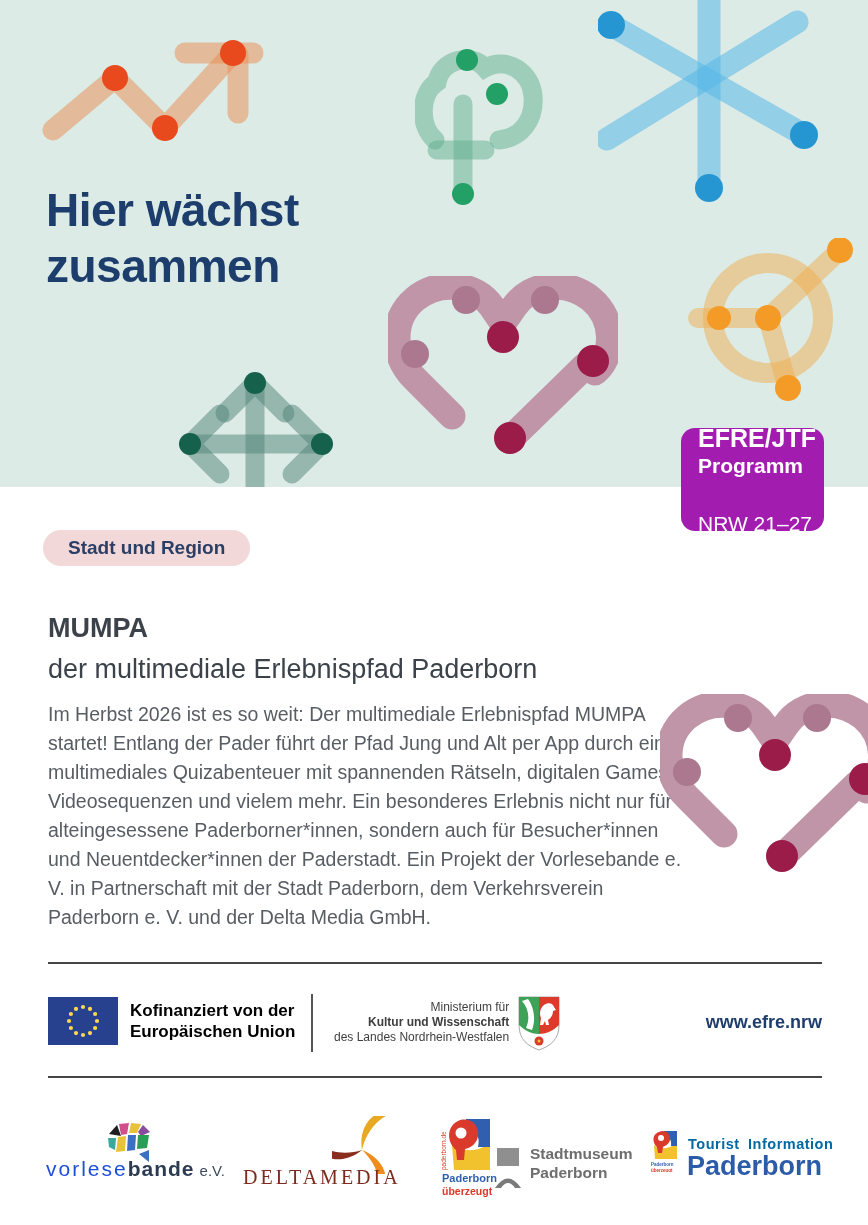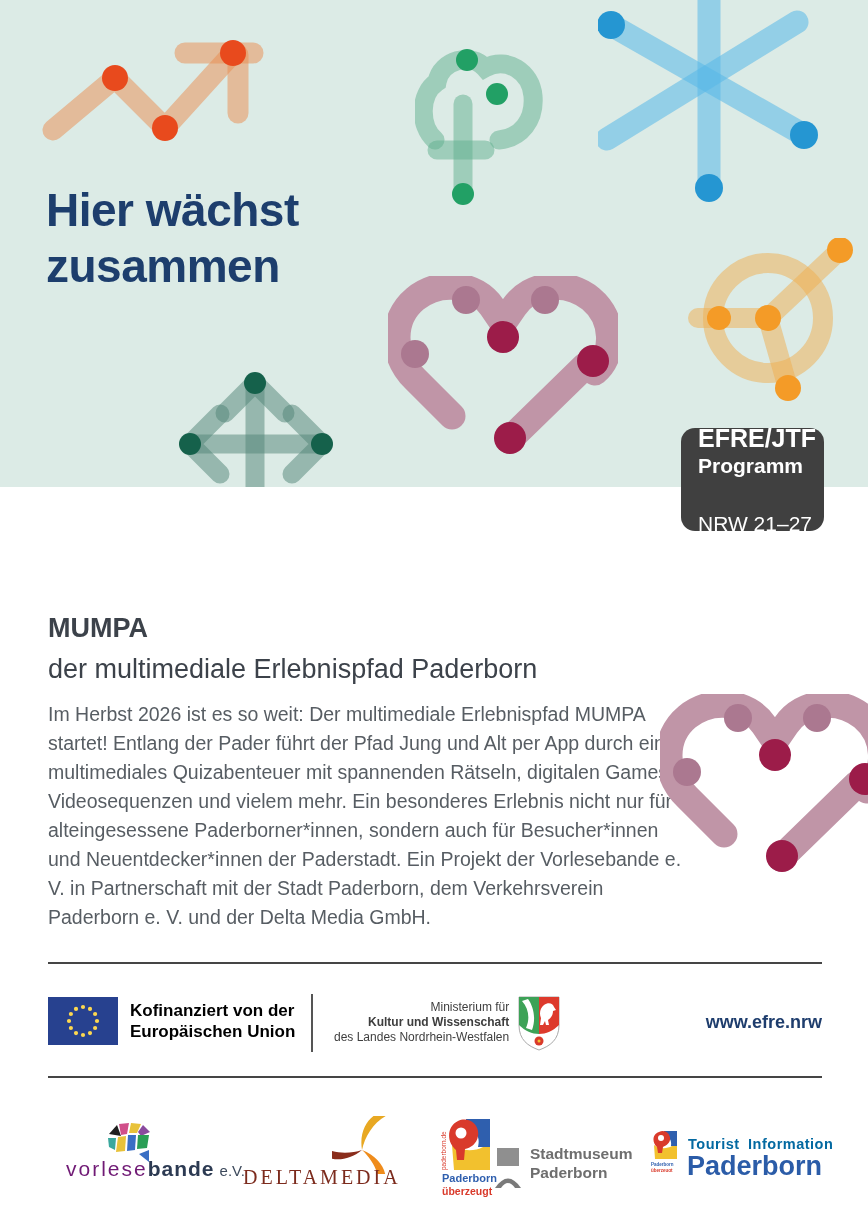--- a/index.html
+++ b/index.html
@@ -2,40 +2,40 @@
 <html><head>
 <meta charset="utf-8">
 <style>
   html,body{margin:0;padding:0;background:#fff;}
   .page{position:relative;width:868px;height:1225px;background:#ffffff;overflow:hidden;
         font-family:"Liberation Sans",sans-serif;}
   .header{position:absolute;left:0;top:0;width:868px;height:487px;background:#dcebe6;overflow:hidden;}
   .abs{position:absolute;}
   .hero{position:absolute;left:46px;top:182px;margin:0;font-size:46px;line-height:56px;
         font-weight:bold;color:#1d3e6d;letter-spacing:-0.5px;}
-  .badge{position:absolute;left:681px;top:428px;width:143px;height:103px;background:#404040;
+  .badge{position:absolute;left:681px;top:428px;width:143px;height:103px;background:#a21caf;
          border-radius:14px;color:#fff;display:flex;flex-direction:column;justify-content:center;
          padding-left:17px;box-sizing:border-box;z-index:5;}
   .badge-l1{font-size:25px;font-weight:bold;line-height:30px;}
   .badge-l2{font-size:21px;font-weight:bold;line-height:25px;}
   .badge-l3{font-size:21px;line-height:26px;margin-top:33px;}
   .pill{position:absolute;left:43px;top:530px;height:36px;padding:0 25px;background:#f2d8d8;
         border-radius:18px;display:flex;align-items:center;font-size:19px;font-weight:bold;color:#2b3f66;}
   .project-name{position:absolute;left:48px;top:613px;font-size:27px;font-weight:bold;color:#3c424a;}
   .project-subtitle{position:absolute;left:48px;top:654px;font-size:27px;color:#3c424a;}
   .project-desc{position:absolute;left:48px;top:700px;width:640px;margin:0;font-size:19.5px;
         line-height:29px;color:#575d63;}
   .rule{position:absolute;left:48px;width:774px;height:2px;background:#454545;}
   .eu-label{position:absolute;left:130px;top:1000px;font-size:17px;font-weight:bold;color:#000000;line-height:21px;}
   .v-divider{position:absolute;left:311px;top:994px;width:2px;height:58px;background:#555;}
   .ministry{position:absolute;left:334px;top:1000px;font-size:12px;color:#3e3e3e;line-height:15px;text-align:right;}
   .ministry .b{font-weight:bold;}
   .website{position:absolute;right:46px;top:1012px;font-size:18px;font-weight:bold;color:#1e3d6d;}
   .vb-text{position:absolute;left:46px;top:1157px;white-space:nowrap;}
-  .vb-p1{font-size:21px;color:#701a75;letter-spacing:2px;margin-left:20px;}
+  .vb-p1{font-size:21px;color:#1d4ed8;letter-spacing:2px;}
   .vb-p2{font-size:21px;font-weight:bold;color:#2c3a52;letter-spacing:1px;}
   .vb-ev{font-size:15px;color:#3d4a5c;margin-left:5px;}
   .dm-text{position:absolute;left:243px;top:1166px;font-family:"Liberation Serif",serif;
         font-size:20px;color:#7c2b1d;letter-spacing:3px;white-space:nowrap;}
   .pb-line1{position:absolute;left:442px;top:1172px;font-size:11px;font-weight:bold;color:#2f5fae;}
   .pb-line2{position:absolute;left:442px;top:1185px;font-size:10.5px;font-weight:bold;color:#d93a2b;}
   .sm-text{position:absolute;left:530px;top:1144px;font-size:15.5px;font-weight:600;color:#6e6e6e;line-height:19px;}
   .ti-line1{position:absolute;left:688px;top:1136px;font-size:14.5px;font-weight:bold;color:#0369a1;
         letter-spacing:0.5px;word-spacing:4px;}
   .ti-line2{position:absolute;left:687px;top:1151px;font-size:27px;font-weight:bold;color:#2b5ca8;}
@@ -112,20 +112,21 @@
       <div>zusammen</div>
     </h1>
   </div>
 
   <div class="badge">
     <div class="badge-l1">EFRE/JTF</div>
     <div class="badge-l2">Programm</div>
     <div class="badge-l3">NRW 21–27</div>
   </div>
 
+  <div class="pill">Stadt und Region</div>
 
   <div class="project-name">MUMPA</div>
   <div class="project-subtitle">der multimediale Erlebnispfad Paderborn</div>
   <p class="project-desc">Im Herbst 2026 ist es so weit: Der multimediale Erlebnispfad MUMPA startet! Entlang der Pader führt der Pfad Jung und Alt per App durch ein multimediales Quizabenteuer mit spannenden Rätseln, digitalen Games, Videosequenzen und vielem mehr. Ein besonderes Erlebnis nicht nur für alteingesessene Paderborner*innen, sondern auch für Besucher*innen und Neuentdecker*innen der Paderstadt. Ein Projekt der Vorlesebande e. V. in Partnerschaft mit der Stadt Paderborn, dem Verkehrsverein Paderborn e. V. und der Delta Media GmbH.</p>
 
   <svg class="abs" style="left:660px;top:694px;" width="230" height="178" viewBox="0 0 230 178">
     <path d="M64 140 L27 103 C3 79 3 43 27 23 C51 3 88 7 104 31 L115 47 L126 31 C142 7 179 3 203 23 C227 43 227 79 207 96" fill="none" stroke="#c095a7" stroke-width="27" stroke-linecap="round" stroke-linejoin="round"></path>
     <path d="M121 164 L197 90" stroke="#c095a7" stroke-width="27" stroke-linecap="round"></path>
     <circle cx="27" cy="78" r="14" fill="#ab7890"></circle>
     <circle cx="78" cy="24" r="14" fill="#ab7890"></circle>

